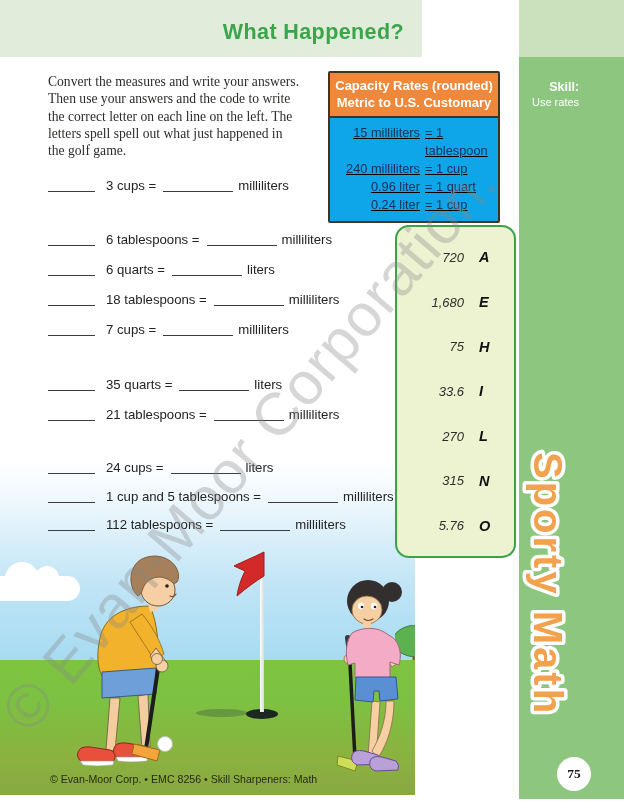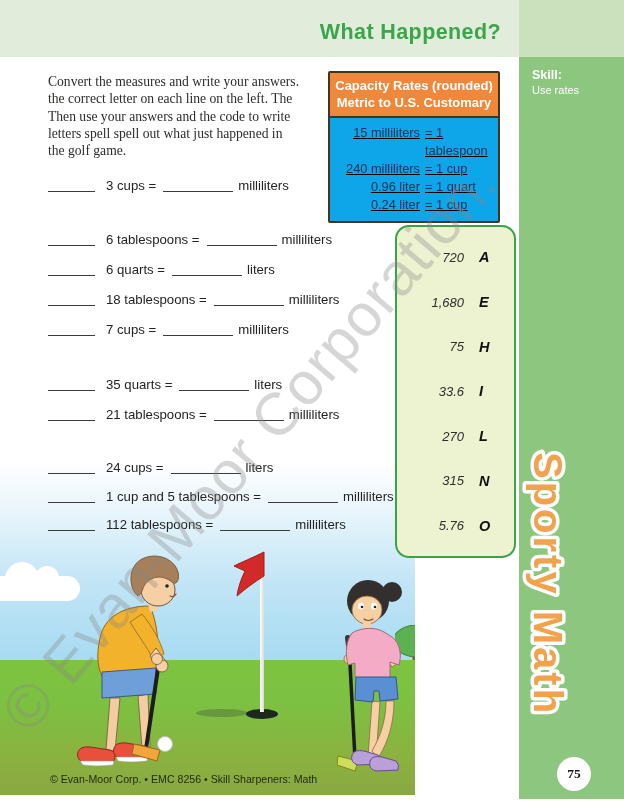--- a/index.html
+++ b/index.html
@@ -1,28 +1,28 @@
 <!DOCTYPE html>
 <html><head>
 <meta charset="utf-8">
 <style>
   * { margin:0; padding:0; box-sizing:border-box; }
   html,body { background:#ffffff; }
   body { font-family:"Liberation Sans", sans-serif; }
   .page { position:relative; width:624px; height:810px; background:#ffffff; overflow:hidden; }
 
   
-  .banner { position:absolute; left:0; top:0; width:519px; height:57px; background:#e2ecda;
+  .banner { position:absolute; left:0; top:0; width:422px; height:57px; background:#e2ecda;
             display:flex; align-items:center; justify-content:flex-end; padding:8px 18px 0 0; }
   .banner h1 { font-size:21.5px; font-weight:bold; color:#3ba54b; letter-spacing:.4px; }
 
   
   .sidebar { position:absolute; left:519px; top:0; width:105px; height:799px; background:#8dc77f; z-index:3; }
   .sidebar-top { position:absolute; left:0; top:0; width:105px; height:57px; background:#cbe0bc; }
-  .skill { position:absolute; left:13px; top:68px; color:#ffffff; }
+  .skill { position:absolute; left:13px; top:80px; color:#ffffff;text-align:right; }
   .skill-label { font-weight:bold; font-size:12.5px; }
   .skill-value { font-size:11px; margin-top:2px; }
   .series-svg { position:absolute; left:0; top:446px; width:105px; height:312px; overflow:visible; }
   .page-badge { position:absolute; left:38px; top:757px; width:34px; height:34px; border-radius:50%;
                 background:#ffffff; display:flex; align-items:center; justify-content:center; }
   .page-badge span { font-family:"Liberation Serif", serif; font-weight:bold; font-size:13.5px; color:#1c1c1c; }
 
   
   .instructions { position:absolute; left:48px; top:73px; font-family:"Liberation Serif", serif;
                   font-size:13.6px; line-height:17.3px; color:#2e2c2a; z-index:2; }
@@ -163,22 +163,22 @@
 
     <div class="footer-credit">© Evan-Moor Corp. • EMC 8256 • Skill Sharpeners: Math</div>
   </div>
 
   <div class="banner">
     <h1>What Happened?</h1>
   </div>
 
   <div class="instructions">
     <div class="instr-line">Convert the measures and write your answers.</div>
+    <div class="instr-line">Then use your answers and the code to write</div>
     <div class="instr-line">the correct letter on each line on the left. The</div>
-    <div class="instr-line">Then use your answers and the code to write</div>
     <div class="instr-line">letters spell spell out what just happened in</div>
     <div class="instr-line">the golf game.</div>
   </div>
 
   <div class="rates-box">
     <div class="rates-title">
       <div>Capacity Rates (rounded)</div>
       <div>Metric to U.S. Customary</div>
     </div>
     <div class="rates-body">

